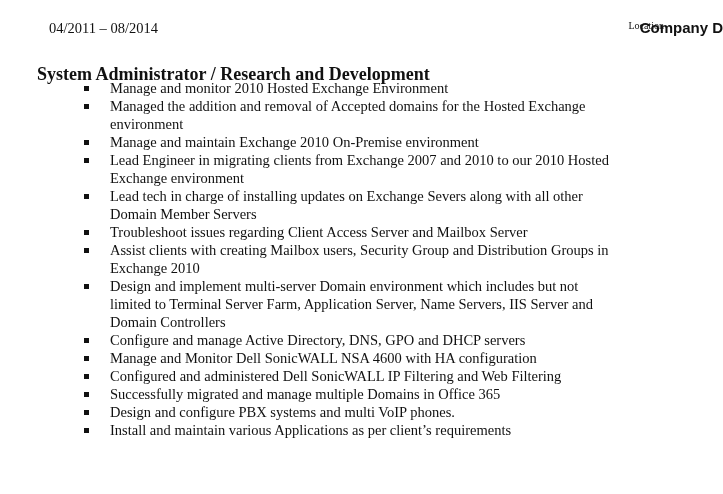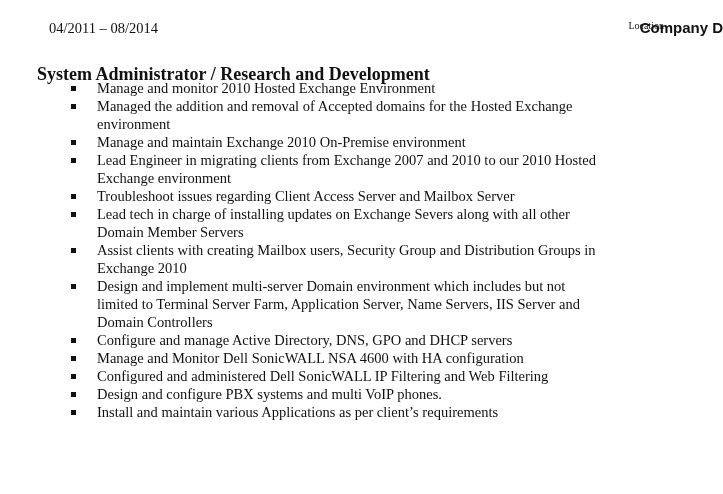--- a/index.html
+++ b/index.html
@@ -47,21 +47,21 @@
   .section-title {
     position: absolute;
     left: 37px;
     top: 64px;
     font-weight: bold;
     font-size: 18px;
     white-space: nowrap;
   }
   ul.resp-list {
     position: absolute;
-    left: 4px;
+    left: 17px;
     top: 79px;
     margin: 0;
     padding: 0;
     list-style: none;
     width: 633px;
   }
   ul.resp-list li {
     position: relative;
     margin-left: 93px;
     margin-right: 32px;
@@ -95,24 +95,25 @@
     <span class="location">Location</span>
   </div>
 
   <div class="section-title">System Administrator / Research and Development</div>
 
   <ul class="resp-list">
       <li><span class="bullet"></span><span>Manage and monitor 2010 Hosted Exchange Environment</span></li>
       <li><span class="bullet"></span><span>Managed the addition and removal of Accepted domains for the Hosted Exchange environment</span></li>
       <li><span class="bullet"></span><span>Manage and maintain Exchange 2010 On-Premise environment</span></li>
       <li><span class="bullet"></span><span>Lead Engineer in migrating clients from Exchange 2007 and 2010 to our 2010 Hosted Exchange environment</span></li>
+      <li><span class="bullet"></span><span>Lead tech in charge of installing updates on Exchange Severs along with all other Domain Member Servers</span></li>
       <li><span class="bullet"></span><span>Troubleshoot issues regarding Client Access Server and Mailbox Server</span></li>
-      <li><span class="bullet"></span><span>Lead tech in charge of installing updates on Exchange Severs along with all other Domain Member Servers</span></li>
       <li><span class="bullet"></span><span>Assist clients with creating Mailbox users, Security Group and Distribution Groups in Exchange 2010</span></li>
       <li><span class="bullet"></span><span>Design and implement multi-server Domain environment which includes but not limited to Terminal Server Farm, Application Server, Name Servers, IIS Server and Domain Controllers</span></li>
       <li><span class="bullet"></span><span>Configure and manage Active Directory, DNS, GPO and DHCP servers</span></li>
       <li><span class="bullet"></span><span>Manage and Monitor Dell SonicWALL NSA 4600 with HA configuration</span></li>
       <li><span class="bullet"></span><span>Configured and administered Dell SonicWALL IP Filtering and Web Filtering</span></li>
+      <li><span class="bullet"></span><span>Successfully migrated and manage multiple Domains in Office 365</span></li>
       <li><span class="bullet"></span><span>Design and configure PBX systems and multi VoIP phones.</span></li>
       <li><span class="bullet"></span><span>Install and maintain various Applications as per client’s requirements</span></li>
     </ul>
 
 </div>
 
 </body></html>

